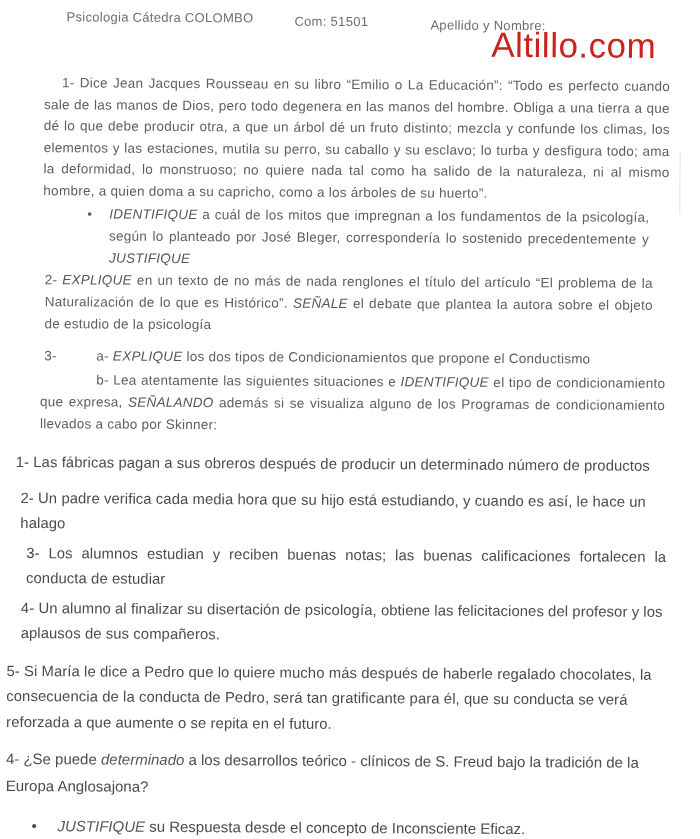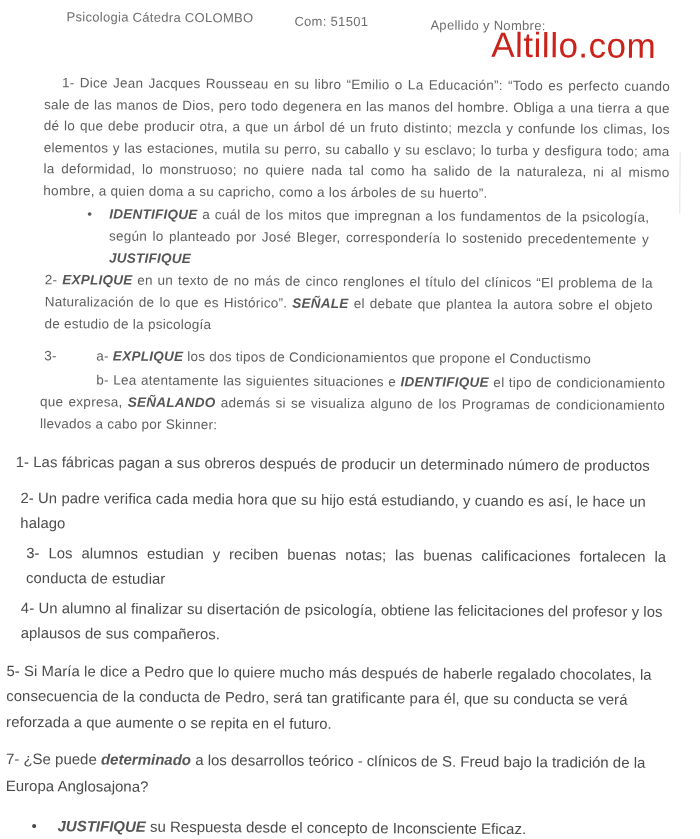--- a/index.html
+++ b/index.html
@@ -39,21 +39,21 @@
     top: 27px;
     right: 46px;
     font-size: 35px;
     line-height: 34px;
     color: #c9231b;
     letter-spacing: 0.5px;
     font-weight: 400;
   }
   
   .q { font-size: 13.5px; line-height: 21.5px; letter-spacing: 0.25px; }
-  .em { font-weight: bold; font-style: italic; color: #565656; }
+  .em { font-weight: normal; font-style: italic; color: #565656; }
   .p1 {
     margin: 44px 0 0 42px;
     width: 626px;
     text-align: justify;
     text-indent: 18px;
   }
   .b1 {
     margin: 2px 0 0 86px;
     width: 562px;
     display: flex;
@@ -131,32 +131,32 @@
   <div class="watermark">Altillo.com</div>
   <div class="edge-line"></div>
 
   <p class="q p1">1- Dice Jean Jacques Rousseau en su libro “Emilio o La Educación”: “Todo es perfecto cuando sale de las manos de Dios, pero todo degenera en las manos del hombre. Obliga a una tierra a que dé lo que debe producir otra, a que un árbol dé un fruto distinto; mezcla y confunde los climas, los elementos y las estaciones, mutila su perro, su caballo y su esclavo; lo turba y desfigura todo; ama la deformidad, lo monstruoso; no quiere nada tal como ha salido de la naturaleza, ni al mismo hombre, a quien doma a su capricho, como a los árboles de su huerto”.</p>
 
   <div class="q b1">
     <span class="dot">•</span>
     <span class="btxt"><span class="em">IDENTIFIQUE</span><span> a cuál de los mitos que impregnan a los fundamentos de la psicología, según lo planteado por José Bleger, correspondería lo sostenido precedentemente y </span><span class="em">JUSTIFIQUE</span></span>
   </div>
 
-  <p class="q q2"><span>2- </span><span class="em">EXPLIQUE</span><span> en un texto de no más de cinco renglones el título del clínicos “El problema de la Naturalización de lo que es Histórico”. </span><span class="em">SEÑALE</span><span> el debate que plantea la autora sobre el objeto de estudio de la psicología</span></p>
+  <p class="q q2"><span>2- </span><span class="em">EXPLIQUE</span><span> en un texto de no más de nada renglones el título del artículo “El problema de la Naturalización de lo que es Histórico”. </span><span class="em">SEÑALE</span><span> el debate que plantea la autora sobre el objeto de estudio de la psicología</span></p>
 
   <p class="q q3a"><span class="qnum">3-</span><span>a- </span><span class="em">EXPLIQUE</span><span> los dos tipos de Condicionamientos que propone el Conductismo</span></p>
 
   <p class="q q3b"><span>b- Lea atentamente las siguientes situaciones e </span><span class="em">IDENTIFIQUE</span><span> el tipo de condicionamiento que expresa, </span><span class="em">SEÑALANDO</span><span> además si se visualiza alguno de los Programas de condicionamiento llevados a cabo por Skinner:</span></p>
 
   <p class="sit s1">1- Las fábricas pagan a sus obreros después de producir un determinado número de productos</p>
   <p class="sit s2">2- Un padre verifica cada media hora que su hijo está estudiando, y cuando es así, le hace un halago</p>
   <p class="sit s3">3- Los alumnos estudian y reciben buenas notas; las buenas calificaciones fortalecen la conducta de estudiar</p>
   <p class="sit s4">4- Un alumno al finalizar su disertación de psicología, obtiene las felicitaciones del profesor y los aplausos de sus compañeros.</p>
   <p class="sit s5">5- Si María le dice a Pedro que lo quiere mucho más después de haberle regalado chocolates, la consecuencia de la conducta de Pedro, será tan gratificante para él, que su conducta se verá reforzada a que aumente o se repita en el futuro.</p>
 
-  <p class="q4"><span>7- ¿Se puede </span><span class="em">determinado</span><span> a los desarrollos teórico - clínicos de S. Freud bajo la tradición de la Europa Anglosajona?</span></p>
+  <p class="q4"><span>4- ¿Se puede </span><span class="em">determinado</span><span> a los desarrollos teórico - clínicos de S. Freud bajo la tradición de la Europa Anglosajona?</span></p>
 
   <div class="b2">
     <span class="dot">•</span>
     <span><span class="em">JUSTIFIQUE</span><span> su Respuesta desde el concepto de Inconsciente Eficaz.</span></span>
   </div>
 
 </div>
 
 </body></html>

